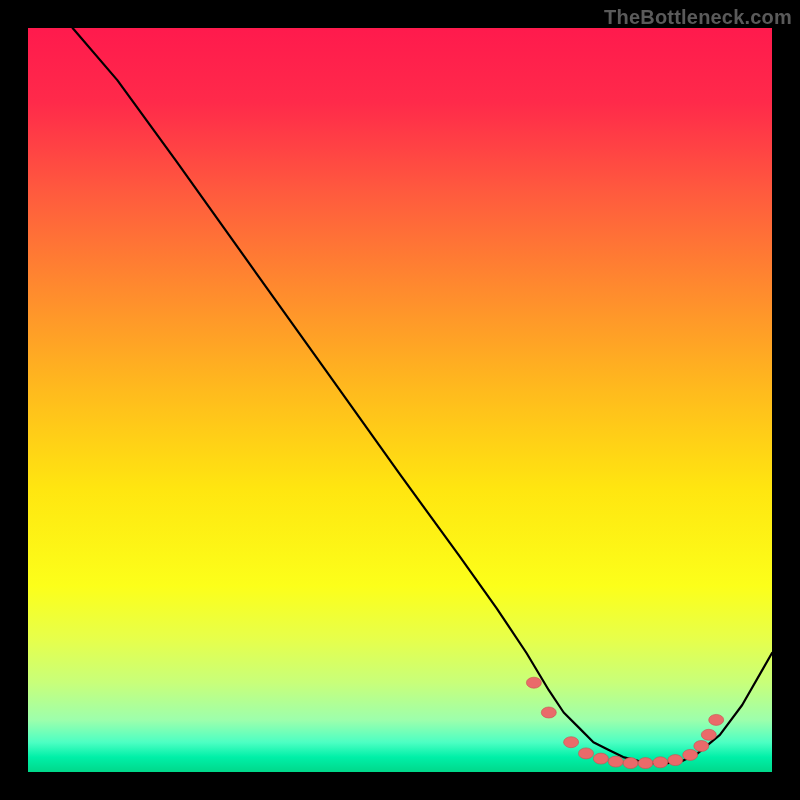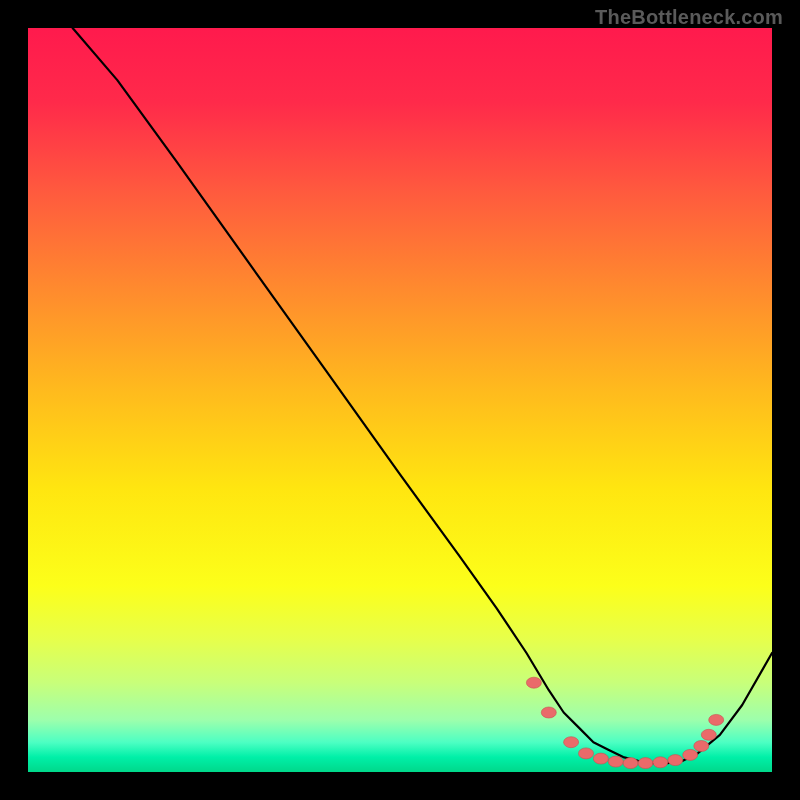--- a/index.html
+++ b/index.html
@@ -28,21 +28,21 @@
       #c8ff7a 88%,
       #9dffac 93%,
       #4dffc3 96%,
       #00f0a8 98%,
       #00d88a 100%
     );
   }
   .watermark {
     position: absolute;
     top: 6px;
-    right: 17px;
+    right: 8px;
     font-family: Arial, Helvetica, sans-serif;
     font-size: 20px;
     font-weight: 600;
     color: #5a5a5a;
     letter-spacing: 0.2px;
   }
   svg.curve {
     position: absolute;
     left: 0; top: 0;
     width: 744px; height: 744px;

